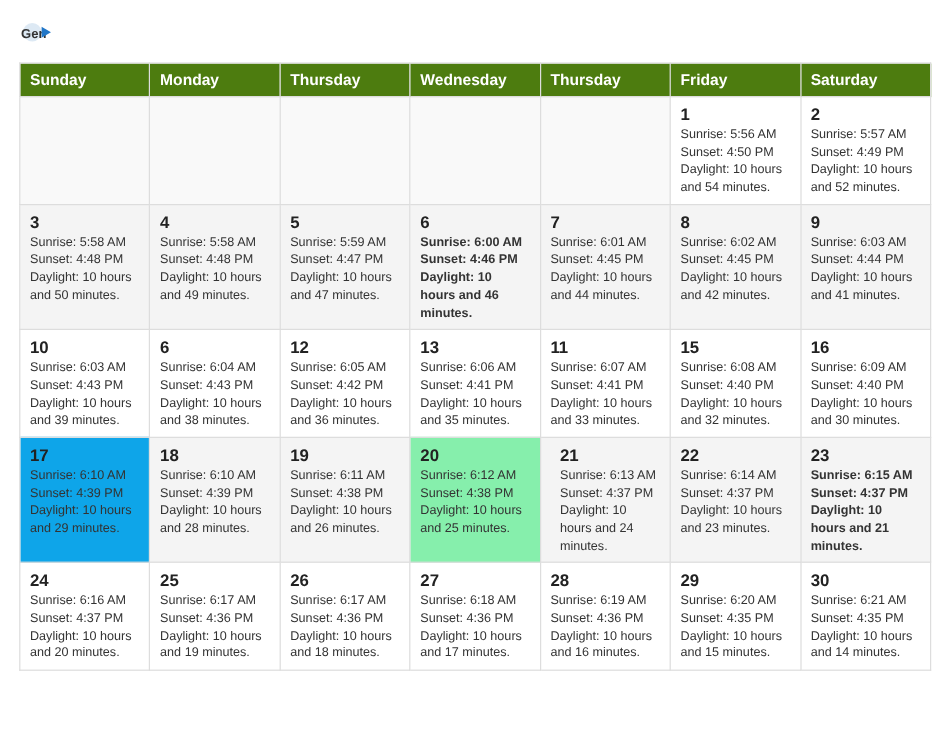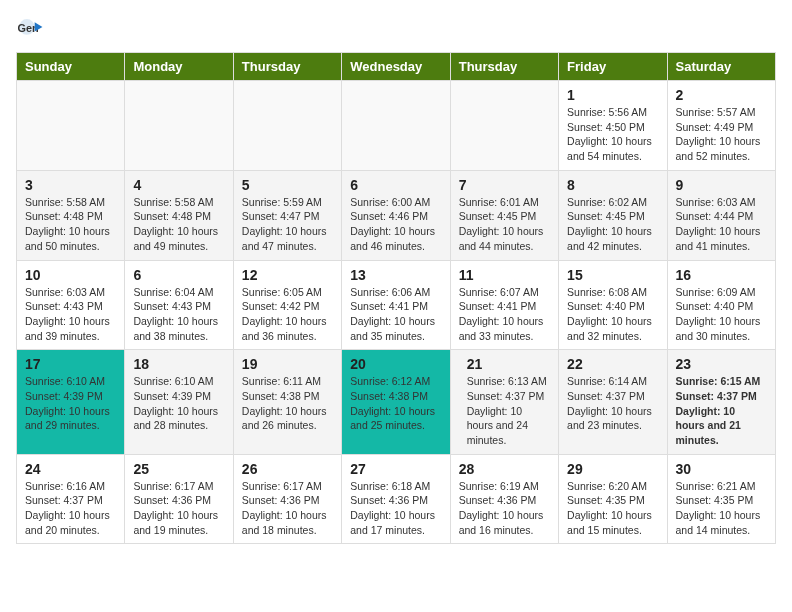--- a/index.html
+++ b/index.html
@@ -146,21 +146,21 @@
 Daylight: 10 hours and 49 minutes.</div>
         </td>
         <td style="background: rgb(244, 244, 244);">
           <span class="day-number">5</span>
           <div class="day-info" style="white-space: pre-line;">Sunrise: 5:59 AM
 Sunset: 4:47 PM
 Daylight: 10 hours and 47 minutes.</div>
         </td>
         <td style="background: rgb(244, 244, 244);">
           <span class="day-number">6</span>
-          <div class="day-info" style="white-space: pre-line;">Sunrise: 6:00 AM
+          <div class="day-info" style="white-space: pre-line; font-weight: bold;">Sunrise: 6:00 AM
 Sunset: 4:46 PM
 Daylight: 10 hours and 46 minutes.</div>
         </td>
         <td style="background: rgb(244, 244, 244);">
           <span class="day-number">7</span>
           <div class="day-info" style="white-space: pre-line;">Sunrise: 6:01 AM
 Sunset: 4:45 PM
 Daylight: 10 hours and 44 minutes.</div>
         </td>
         <td style="background: rgb(244, 244, 244);">
@@ -214,39 +214,39 @@
 Daylight: 10 hours and 32 minutes.</div>
         </td>
         <td>
           <span class="day-number">16</span>
           <div class="day-info" style="white-space: pre-line;">Sunrise: 6:09 AM
 Sunset: 4:40 PM
 Daylight: 10 hours and 30 minutes.</div>
         </td>
       </tr>
       <tr>
-        <td style="background: #14b8a6;">
+        <td style="background: #0ea5e9;">
           <span class="day-number">17</span>
           <div class="day-info" style="white-space: pre-line;">Sunrise: 6:10 AM
 Sunset: 4:39 PM
 Daylight: 10 hours and 29 minutes.</div>
         </td>
         <td style="background: rgb(244, 244, 244);">
           <span class="day-number">18</span>
           <div class="day-info" style="white-space: pre-line;">Sunrise: 6:10 AM
 Sunset: 4:39 PM
 Daylight: 10 hours and 28 minutes.</div>
         </td>
         <td style="background: rgb(244, 244, 244);">
           <span class="day-number">19</span>
           <div class="day-info" style="white-space: pre-line;">Sunrise: 6:11 AM
 Sunset: 4:38 PM
 Daylight: 10 hours and 26 minutes.</div>
         </td>
-        <td style="background: #14b8a6;">
+        <td style="background: #86efac;">
           <span class="day-number">20</span>
           <div class="day-info" style="white-space: pre-line;">Sunrise: 6:12 AM
 Sunset: 4:38 PM
 Daylight: 10 hours and 25 minutes.</div>
         </td>
         <td style="background: rgb(244, 244, 244); padding-left: 16px;">
           <span class="day-number">21</span>
           <div class="day-info" style="white-space: pre-line;">Sunrise: 6:13 AM
 Sunset: 4:37 PM
 Daylight: 10 hours and 24 minutes.</div>

